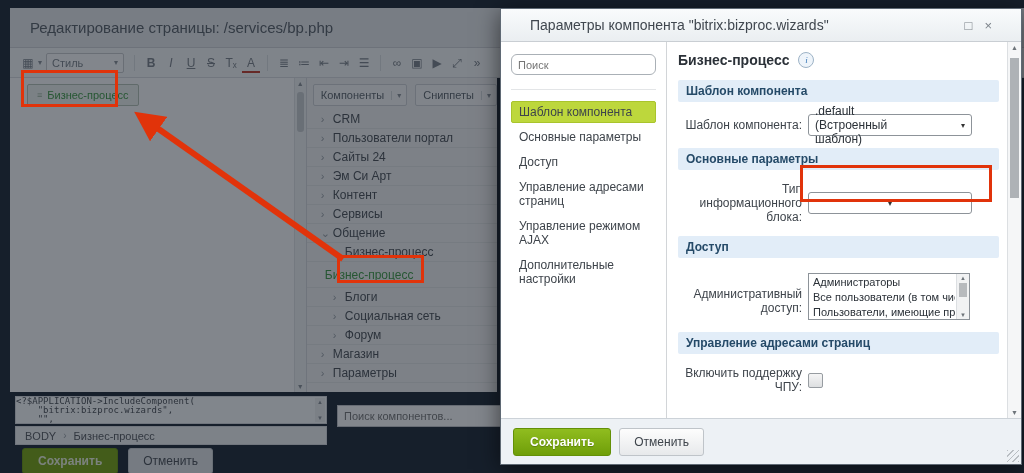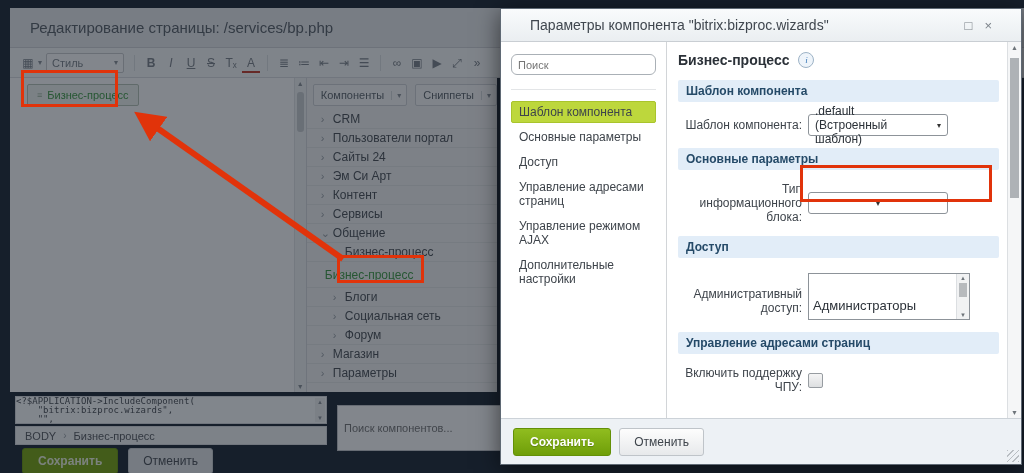--- a/index.html
+++ b/index.html
@@ -40,21 +40,21 @@
   .pbtn{height:20px;border:1px solid #cfd2d5;background:#f8f9f9;border-radius:2px;display:inline-flex;
     align-items:center;font-size:11px;color:#5d646b;cursor:pointer;}
   .pbtn .lbl{padding:0 7px;}
   .pbtn .car{border-left:1px solid #d6d9db;padding:0 5px;font-size:8px;color:#8a9097;}
   .crow{height:19px;display:flex;align-items:center;gap:5px;border-bottom:1px solid #e4e5e6;
     font-size:12px;color:#4a4f55;cursor:pointer;box-sizing:border-box;}
   .crow .chev{color:#9aa0a6;font-size:11px;width:7px;}
   .lvl0{padding-left:14px;}.lvl1{padding-left:26px;}.lvl2{padding-left:26px;}
   .crow.selected{height:26px;padding-left:18px;color:#3f9a44;}
   .comp-search{position:absolute;left:327px;top:397px;width:158px;height:20px;border:1px solid #c4c7ca;
-    background:#fdfdfd;font-size:11px;color:#7c838a;padding:12px 6px;font-family:"Liberation Sans",sans-serif;}
+    background:#fdfdfd;font-size:11px;color:#7c838a;padding:0 6px;font-family:"Liberation Sans",sans-serif;}
   .code-area{position:absolute;left:5px;top:388px;width:312px;height:28px;background:#fbfcfc;
     border:1px solid #d7dadd;box-sizing:border-box;overflow:hidden;}
   .code-line{font-family:"DejaVu Sans Mono",monospace;font-size:9px;line-height:9px;color:#4a4f55;white-space:pre;}
   .code-scroll{position:absolute;right:1px;top:1px;bottom:1px;width:10px;background:#eff0f1;font-size:6px;
     color:#8a9097;text-align:center;}
   .code-scroll .up{position:absolute;top:1px;left:0;right:0;}
   .code-scroll .dn{position:absolute;bottom:1px;left:0;right:0;}
   .breadcrumb{position:absolute;left:5px;top:418px;width:312px;height:19px;background:#f3f4f5;
     border:1px solid #d9dcdf;box-sizing:border-box;display:flex;align-items:center;gap:7px;
     padding:0 9px;font-size:11px;color:#55595e;}
@@ -88,27 +88,27 @@
   .info-ic{width:14px;height:14px;border:1px solid #9db3c6;border-radius:50%;background:#eef4fa;
     color:#3a79b8;font-size:9px;font-style:italic;font-family:"Liberation Serif",serif;
     display:inline-flex;align-items:center;justify-content:center;cursor:pointer;}
   .comp-code{font-size:12px;font-weight:bold;color:#1a64a8;margin-top:1px;cursor:pointer;}
   .sect{background:#e2edf8;border-radius:2px;padding:4px 8px;font-size:12px;font-weight:bold;
     color:#254a68;margin:7px 0;}
   .sect.first{margin-top:12px;}
   .frow{display:grid;grid-template-columns:124px 1fr;gap:6px;padding:5px 0;align-items:center;}
   .frow.top{align-items:start;}
   .flabel{font-size:12px;color:#3e444b;text-align:right;line-height:14px;}
-  .fsel{width:140px;height:22px;border:1px solid #8d9399;border-radius:3px;background:#fff;
+  .fsel{width:164px;height:22px;border:1px solid #8d9399;border-radius:3px;background:#fff;
     display:flex;align-items:center;justify-content:center;padding:0 6px;box-sizing:border-box;
     font-size:12px;color:#2b3138;cursor:pointer;gap:42px;}
   .fsel .arr{font-size:8px;color:#333;}
   .listbox{width:162px;height:47px;border:1px solid #8d9399;background:#fff;position:relative;
     overflow:hidden;padding:1px 14px 1px 4px;box-sizing:border-box;cursor:pointer;}
-  .lopt{font-size:13px;line-height:15px;color:#2b3138;white-space:nowrap;overflow:hidden;margin-top:23px;}
+  .lopt{font-size:11px;line-height:15px;color:#2b3138;white-space:nowrap;overflow:hidden;}
   .lb-scroll{position:absolute;right:0;top:0;bottom:0;width:12px;background:#f1f2f3;border-left:1px solid #dcdfe2;
     font-size:6px;color:#6e747a;text-align:center;}
   .lb-scroll .up{position:absolute;top:1px;left:0;right:0;}
   .lb-scroll .dn{position:absolute;bottom:1px;left:0;right:0;}
   .lb-scroll .thumb{position:absolute;left:2px;right:2px;top:9px;height:14px;background:#b7babd;}
   .cbox{width:13px;height:13px;border:1px solid #979ca1;border-radius:2px;
     background:linear-gradient(#f5f5f5,#dddfe1);cursor:pointer;}
   .dlg-scroll{width:13px;background:#f5f6f7;border-left:1px solid #dcdfe2;position:relative;
     font-size:7px;color:#6e747a;text-align:center;}
   .dlg-scroll .up{position:absolute;top:2px;left:0;right:0;cursor:pointer;}

